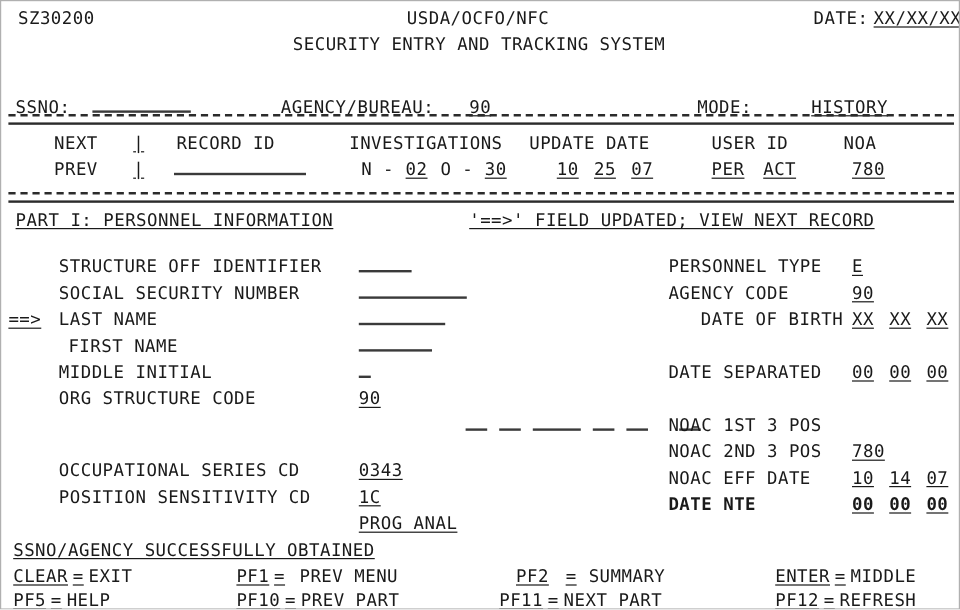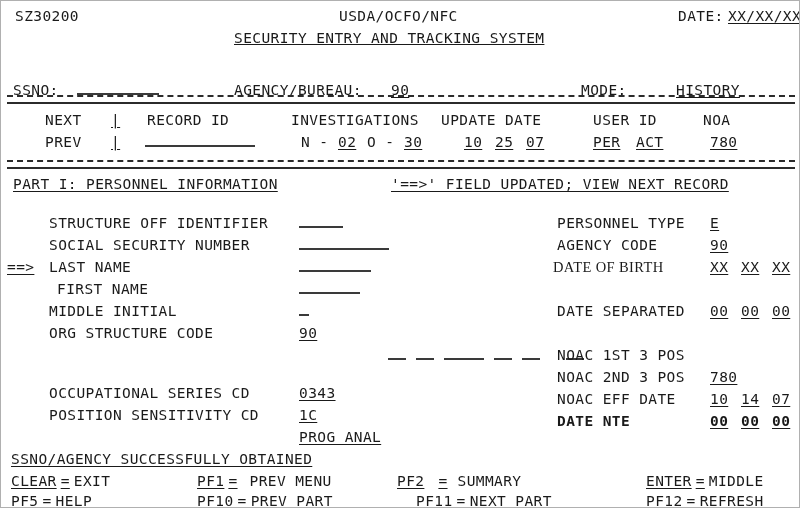--- a/index.html
+++ b/index.html
@@ -72,21 +72,21 @@
 <div id="screen">
 
   <div class="row" style="top:4px;">
     <span class="cell" style="left:14px;">SZ30200</span>
     <span class="cell" style="left:338px;">USDA/OCFO/NFC</span>
     <span class="cell" style="left:677px;">DATE:</span>
     <span class="cell u" style="left:727px;">XX/XX/XX</span>
   </div>
 
   <div class="row" style="top:26px;">
-    <span class="cell" style="left:233px;text-decoration:underline;">SECURITY ENTRY AND TRACKING SYSTEM</span>
+    <span class="cell" style="left:243px;">SECURITY ENTRY AND TRACKING SYSTEM</span>
   </div>
 
   <div class="row" style="top:78px;">
     <span class="cell" style="left:12px;">SSNO:</span>
     <span class="cell" style="left:76px;"><span class="blank" style="width:82px;"></span></span>
     <span class="cell" style="left:233px;">AGENCY/BUREAU:</span>
     <span class="cell u" style="left:390px;">90</span>
     <span class="cell" style="left:580px;">MODE:</span>
     <span class="cell u" style="left:675px;">HISTORY</span>
   </div>
@@ -180,21 +180,21 @@
     <span class="cell" style="left:556px;">PERSONNEL TYPE</span>
     <span class="cell u" style="left:709px;">E</span>
   </div>
 
   <div class="row" style="top:233px;">
     <span class="cell" style="left:556px;">AGENCY CODE</span>
     <span class="cell u" style="left:709px;">90</span>
   </div>
 
   <div class="row" style="top:255px;">
-    <span class="cell" style="left:552px;font-family:Liberation Serif, serif;">DATE OF BIRTH</span>
+    <span class="cell" style="left:583px;">DATE OF BIRTH</span>
     <span class="cell u" style="left:709px;">XX</span>
     <span class="cell u" style="left:740px;">XX</span>
     <span class="cell u" style="left:771px;">XX</span>
   </div>
 
   <div class="row" style="top:299px;">
     <span class="cell" style="left:556px;">DATE SEPARATED</span>
     <span class="cell u" style="left:709px;">00</span>
     <span class="cell u" style="left:740px;">00</span>
     <span class="cell u" style="left:771px;">00</span>
@@ -224,21 +224,21 @@
     <span class="cell u" style="left:771px;">00</span>
   </div>
 
   <div class="row" style="top:447px;padding-left:24px;">
     <span class="cell u" style="left:10px;">SSNO/AGENCY SUCCESSFULLY OBTAINED</span>
   </div>
 
   <div class="row" style="top:469px;">
     <span class="cell" style="left:10px;"><span class="u">CLEAR</span><span class="u" style="padding:0 4px;">=</span><span>EXIT</span></span>
     <span class="cell" style="left:196px;"><span class="u">PF1</span><span class="u" style="padding:0 4px;">=</span><span style="padding-left:8px;">PREV MENU</span></span>
-    <span class="cell" style="left:396px;"><span class="u">PF2</span><span class="u" style="padding:0 4px; margin-left:10px;">=</span><span style="padding-left:6px;">SUMMARY</span></span>
+    <span class="cell" style="left:429px;"><span class="u">PF2</span><span class="u" style="padding:0 4px; margin-left:10px;">=</span><span style="padding-left:6px;">SUMMARY</span></span>
     <span class="cell" style="left:645px;"><span class="u">ENTER</span><span class="u" style="padding:0 4px;">=</span><span>MIDDLE</span></span>
   </div>
 
   <div class="row" style="top:489px;">
     <span class="cell" style="left:10px;"><span class="u">PF5</span><span class="u" style="padding:0 4px;">=</span><span>HELP</span></span>
     <span class="cell" style="left:196px;"><span class="u">PF10</span><span class="u" style="padding:0 4px;">=</span><span>PREV PART</span></span>
     <span class="cell" style="left:415px;"><span class="u">PF11</span><span class="u" style="padding:0 4px;">=</span><span>NEXT PART</span></span>
     <span class="cell" style="left:645px;"><span class="u">PF12</span><span class="u" style="padding:0 4px;">=</span><span>REFRESH</span></span>
   </div>
 

